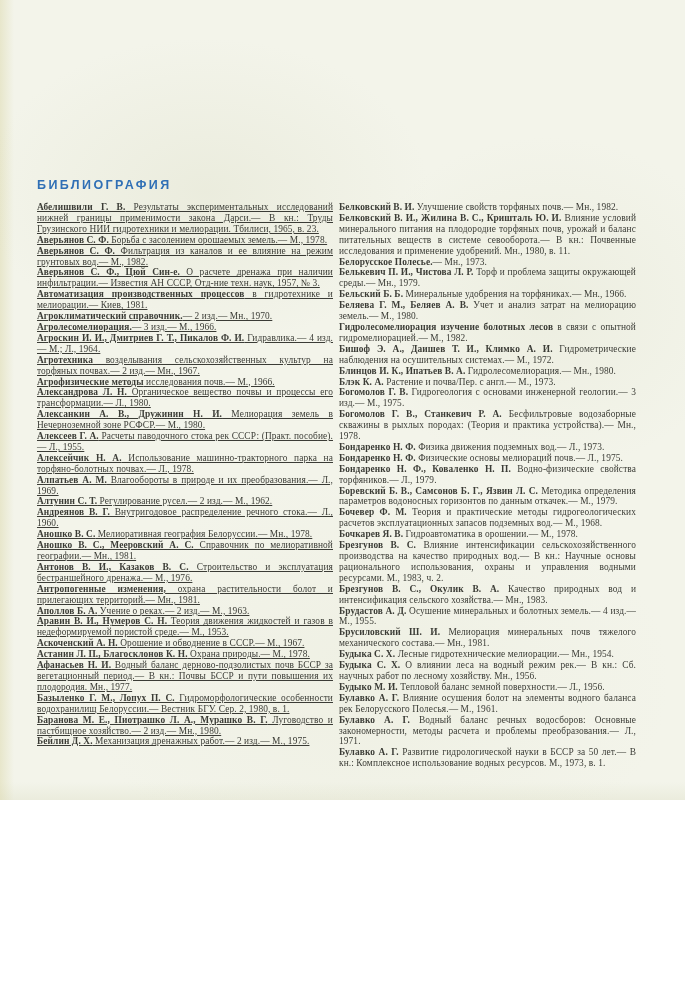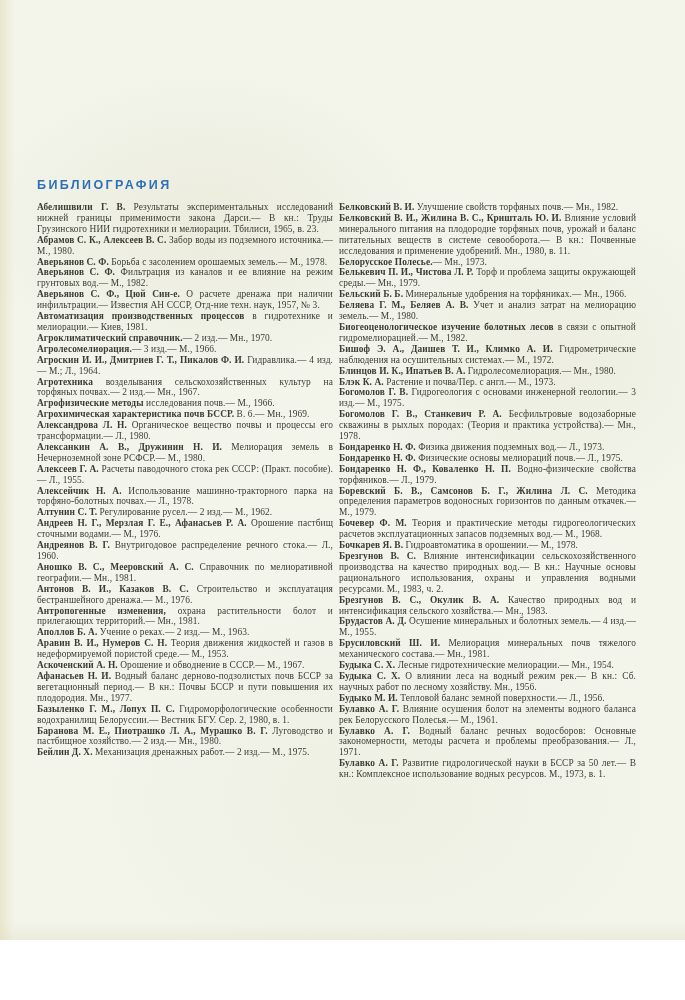--- a/index.html
+++ b/index.html
@@ -5,21 +5,21 @@
   html, body {
     margin: 0;
     padding: 0;
     width: 685px;
     height: 1000px;
     overflow: hidden;
   }
   .page {
     position: relative;
     width: 685px;
-    height: 940px;
+    height: 800px;
     background-color: #f3f4ea;
     background-image:
       radial-gradient(ellipse 320px 220px at 30% 24%, rgba(216,218,192,0.30), rgba(216,218,192,0) 70%),
       radial-gradient(ellipse 280px 240px at 80% 38%, rgba(214,217,190,0.22), rgba(214,217,190,0) 70%),
       radial-gradient(ellipse 420px 300px at 55% 85%, rgba(220,222,198,0.18), rgba(220,222,198,0) 70%),
       linear-gradient(90deg, rgba(222,219,178,0.55) 0px, rgba(222,219,178,0) 14px),
       linear-gradient(0deg, rgba(219,221,196,0.35) 0px, rgba(219,221,196,0) 18px);
     font-family: "Liberation Serif", serif;
   }
   .title {
@@ -34,78 +34,78 @@
   }
   .col {
     position: absolute;
     top: 202px;
     width: 296px;
     font-size: 9.4px;
     line-height: 10.9px;
     text-align: justify;
     letter-spacing: 0.1px;
   }
-  .col-left  { left: 37px; }
+  .col-left  { left: 37px; text-decoration: underline; }
   .col-right { left: 339px; width: 297px; }
   .entry { margin: 0; padding: 0; }
   .entry b { font-weight: 700; }
 </style>
 </head>
 <body>
 
 <div class="page" style="color: rgb(59, 60, 54);">
   <h1 class="title" style="color: rgb(47, 111, 181);">БИБЛИОГРАФИЯ</h1>
   <div class="col col-left">
       <p class="entry"><b>Абелишвили Г. В.</b> Результаты экспериментальных исследований нижней границы применимости закона Дарси.— В кн.: Труды Грузинского НИИ гидротехники и мелиорации. Тбилиси, 1965, в. 23.</p>
-      <p class="entry"><b>Абрамов С. К., Алексеев В. С.</b> Забор воды из подземного источника.— М., 1980.</p>
       <p class="entry"><b>Аверьянов С. Ф.</b> Борьба с засолением орошаемых земель.— М., 1978.</p>
       <p class="entry"><b>Аверьянов С. Ф.</b> Фильтрация из каналов и ее влияние на режим грунтовых вод.— М., 1982.</p>
       <p class="entry"><b>Аверьянов С. Ф., Цюй Син-е.</b> О расчете дренажа при наличии инфильтрации.— Известия АН СССР, Отд-ние техн. наук, 1957, № 3.</p>
       <p class="entry"><b>Автоматизация производственных процессов</b> в гидротехнике и мелиорации.— Киев, 1981.</p>
       <p class="entry"><b>Агроклиматический справочник.</b>— 2 изд.— Мн., 1970.</p>
       <p class="entry"><b>Агролесомелиорация.</b>— 3 изд.— М., 1966.</p>
       <p class="entry"><b>Агроскин И. И., Дмитриев Г. Т., Пикалов Ф. И.</b> Гидравлика.— 4 изд.— М.; Л., 1964.</p>
       <p class="entry"><b>Агротехника</b> возделывания сельскохозяйственных культур на торфяных почвах.— 2 изд.— Мн., 1967.</p>
       <p class="entry"><b>Агрофизические методы</b> исследования почв.— М., 1966.</p>
-      <p class="entry"><b>Агрохимическая характеристика почв БССР.</b> В. 6.— Мн., 1969.</p>
       <p class="entry"><b>Александрова Л. Н.</b> Органическое вещество почвы и процессы его трансформации.— Л., 1980.</p>
       <p class="entry"><b>Алексанкин А. В., Дружинин Н. И.</b> Мелиорация земель в Нечерноземной зоне РСФСР.— М., 1980.</p>
       <p class="entry"><b>Алексеев Г. А.</b> Расчеты паводочного стока рек СССР: (Практ. пособие).— Л., 1955.</p>
       <p class="entry"><b>Алексейчик Н. А.</b> Использование машинно-тракторного парка на торфяно-болотных почвах.— Л., 1978.</p>
+      <p class="entry"><b>Алпатьев А. М.</b> Влагообороты в природе и их преобразования.— Л., 1969.</p>
       <p class="entry"><b>Алтунин С. Т.</b> Регулирование русел.— 2 изд.— М., 1962.</p>
-      <p class="entry"><b>Андреев Н. Г., Мерзлая Г. Е., Афанасьев Р. А.</b> Орошение пастбищ сточными водами.— М., 1976.</p>
       <p class="entry"><b>Андреянов В. Г.</b> Внутригодовое распределение речного стока.— Л., 1960.</p>
+      <p class="entry"><b>Аношко В. С.</b> Мелиоративная география Белоруссии.— Мн., 1978.</p>
       <p class="entry"><b>Аношко В. С., Мееровский А. С.</b> Справочник по мелиоративной географии.— Мн., 1981.</p>
       <p class="entry"><b>Антонов В. И., Казаков В. С.</b> Строительство и эксплуатация бестраншейного дренажа.— М., 1976.</p>
       <p class="entry"><b>Антропогенные изменения,</b> охрана растительности болот и прилегающих территорий.— Мн., 1981.</p>
       <p class="entry"><b>Аполлов Б. А.</b> Учение о реках.— 2 изд.— М., 1963.</p>
       <p class="entry"><b>Аравин В. И., Нумеров С. Н.</b> Теория движения жидкостей и газов в недеформируемой пористой среде.— М., 1953.</p>
       <p class="entry"><b>Аскоченский А. Н.</b> Орошение и обводнение в СССР.— М., 1967.</p>
+      <p class="entry"><b>Астанин Л. П., Благосклонов К. Н.</b> Охрана природы.— М., 1978.</p>
       <p class="entry"><b>Афанасьев Н. И.</b> Водный баланс дерново-подзолистых почв БССР за вегетационный период.— В кн.: Почвы БССР и пути повышения их плодородия. Мн., 1977.</p>
       <p class="entry"><b>Базыленко Г. М., Лопух П. С.</b> Гидроморфологические особенности водохранилищ Белоруссии.— Вестник БГУ. Сер. 2, 1980, в. 1.</p>
       <p class="entry"><b>Баранова М. Е., Пиотрашко Л. А., Мурашко В. Г.</b> Луговодство и пастбищное хозяйство.— 2 изд.— Мн., 1980.</p>
       <p class="entry"><b>Бейлин Д. Х.</b> Механизация дренажных работ.— 2 изд.— М., 1975.</p>
     </div>
   <div class="col col-right">
       <p class="entry"><b>Белковский В. И.</b> Улучшение свойств торфяных почв.— Мн., 1982.</p>
       <p class="entry"><b>Белковский В. И., Жилина В. С., Кришталь Ю. И.</b> Влияние условий минерального питания на плодородие торфяных почв, урожай и баланс питательных веществ в системе севооборота.— В кн.: Почвенные исследования и применение удобрений. Мн., 1980, в. 11.</p>
       <p class="entry"><b>Белорусское Полесье.</b>— Мн., 1973.</p>
       <p class="entry"><b>Белькевич П. И., Чистова Л. Р.</b> Торф и проблема защиты окружающей среды.— Мн., 1979.</p>
       <p class="entry"><b>Бельский Б. Б.</b> Минеральные удобрения на торфяниках.— Мн., 1966.</p>
       <p class="entry"><b>Беляева Г. М., Беляев А. В.</b> Учет и анализ затрат на мелиорацию земель.— М., 1980.</p>
-      <p class="entry"><b>Биогеоценологическое изучение болотных лесов</b> в связи с опытной гидромелиорацией.— М., 1982.</p>
+      <p class="entry"><b>Гидролесомелиорация изучение болотных лесов</b> в связи с опытной гидромелиорацией.— М., 1982.</p>
       <p class="entry"><b>Бишоф Э. А., Даишев Т. И., Климко А. И.</b> Гидрометрические наблюдения на осушительных системах.— М., 1972.</p>
       <p class="entry"><b>Блинцов И. К., Ипатьев В. А.</b> Гидролесомелиорация.— Мн., 1980.</p>
       <p class="entry"><b>Блэк К. А.</b> Растение и почва/Пер. с англ.— М., 1973.</p>
       <p class="entry"><b>Богомолов Г. В.</b> Гидрогеология с основами инженерной геологии.— 3 изд.— М., 1975.</p>
       <p class="entry"><b>Богомолов Г. В., Станкевич Р. А.</b> Бесфильтровые водозаборные скважины в рыхлых породах: (Теория и практика устройства).— Мн., 1978.</p>
       <p class="entry"><b>Бондаренко Н. Ф.</b> Физика движения подземных вод.— Л., 1973.</p>
       <p class="entry"><b>Бондаренко Н. Ф.</b> Физические основы мелиораций почв.— Л., 1975.</p>
       <p class="entry"><b>Бондаренко Н. Ф., Коваленко Н. П.</b> Водно-физические свойства торфяников.— Л., 1979.</p>
-      <p class="entry"><b>Боревский Б. В., Самсонов Б. Г., Жилина Л. С.</b> Методика определения параметров водоносных горизонтов по данным откачек.— М., 1979.</p>
+      <p class="entry"><b>Боревский Б. В., Самсонов Б. Г., Язвин Л. С.</b> Методика определения параметров водоносных горизонтов по данным откачек.— М., 1979.</p>
       <p class="entry"><b>Бочевер Ф. М.</b> Теория и практические методы гидрогеологических расчетов эксплуатационных запасов подземных вод.— М., 1968.</p>
       <p class="entry"><b>Бочкарев Я. В.</b> Гидроавтоматика в орошении.— М., 1978.</p>
       <p class="entry"><b>Брезгунов В. С.</b> Влияние интенсификации сельскохозяйственного производства на качество природных вод.— В кн.: Научные основы рационального использования, охраны и управления водными ресурсами. М., 1983, ч. 2.</p>
       <p class="entry"><b>Брезгунов В. С., Окулик В. А.</b> Качество природных вод и интенсификация сельского хозяйства.— Мн., 1983.</p>
       <p class="entry"><b>Брудастов А. Д.</b> Осушение минеральных и болотных земель.— 4 изд.— М., 1955.</p>
       <p class="entry"><b>Брусиловский Ш. И.</b> Мелиорация минеральных почв тяжелого механического состава.— Мн., 1981.</p>
       <p class="entry"><b>Будыка С. Х.</b> Лесные гидротехнические мелиорации.— Мн., 1954.</p>
       <p class="entry"><b>Будыка С. Х.</b> О влиянии леса на водный режим рек.— В кн.: Сб. научных работ по лесному хозяйству. Мн., 1956.</p>
       <p class="entry"><b>Будыко М. И.</b> Тепловой баланс земной поверхности.— Л., 1956.</p>
       <p class="entry"><b>Булавко А. Г.</b> Влияние осушения болот на элементы водного баланса рек Белорусского Полесья.— М., 1961.</p>

